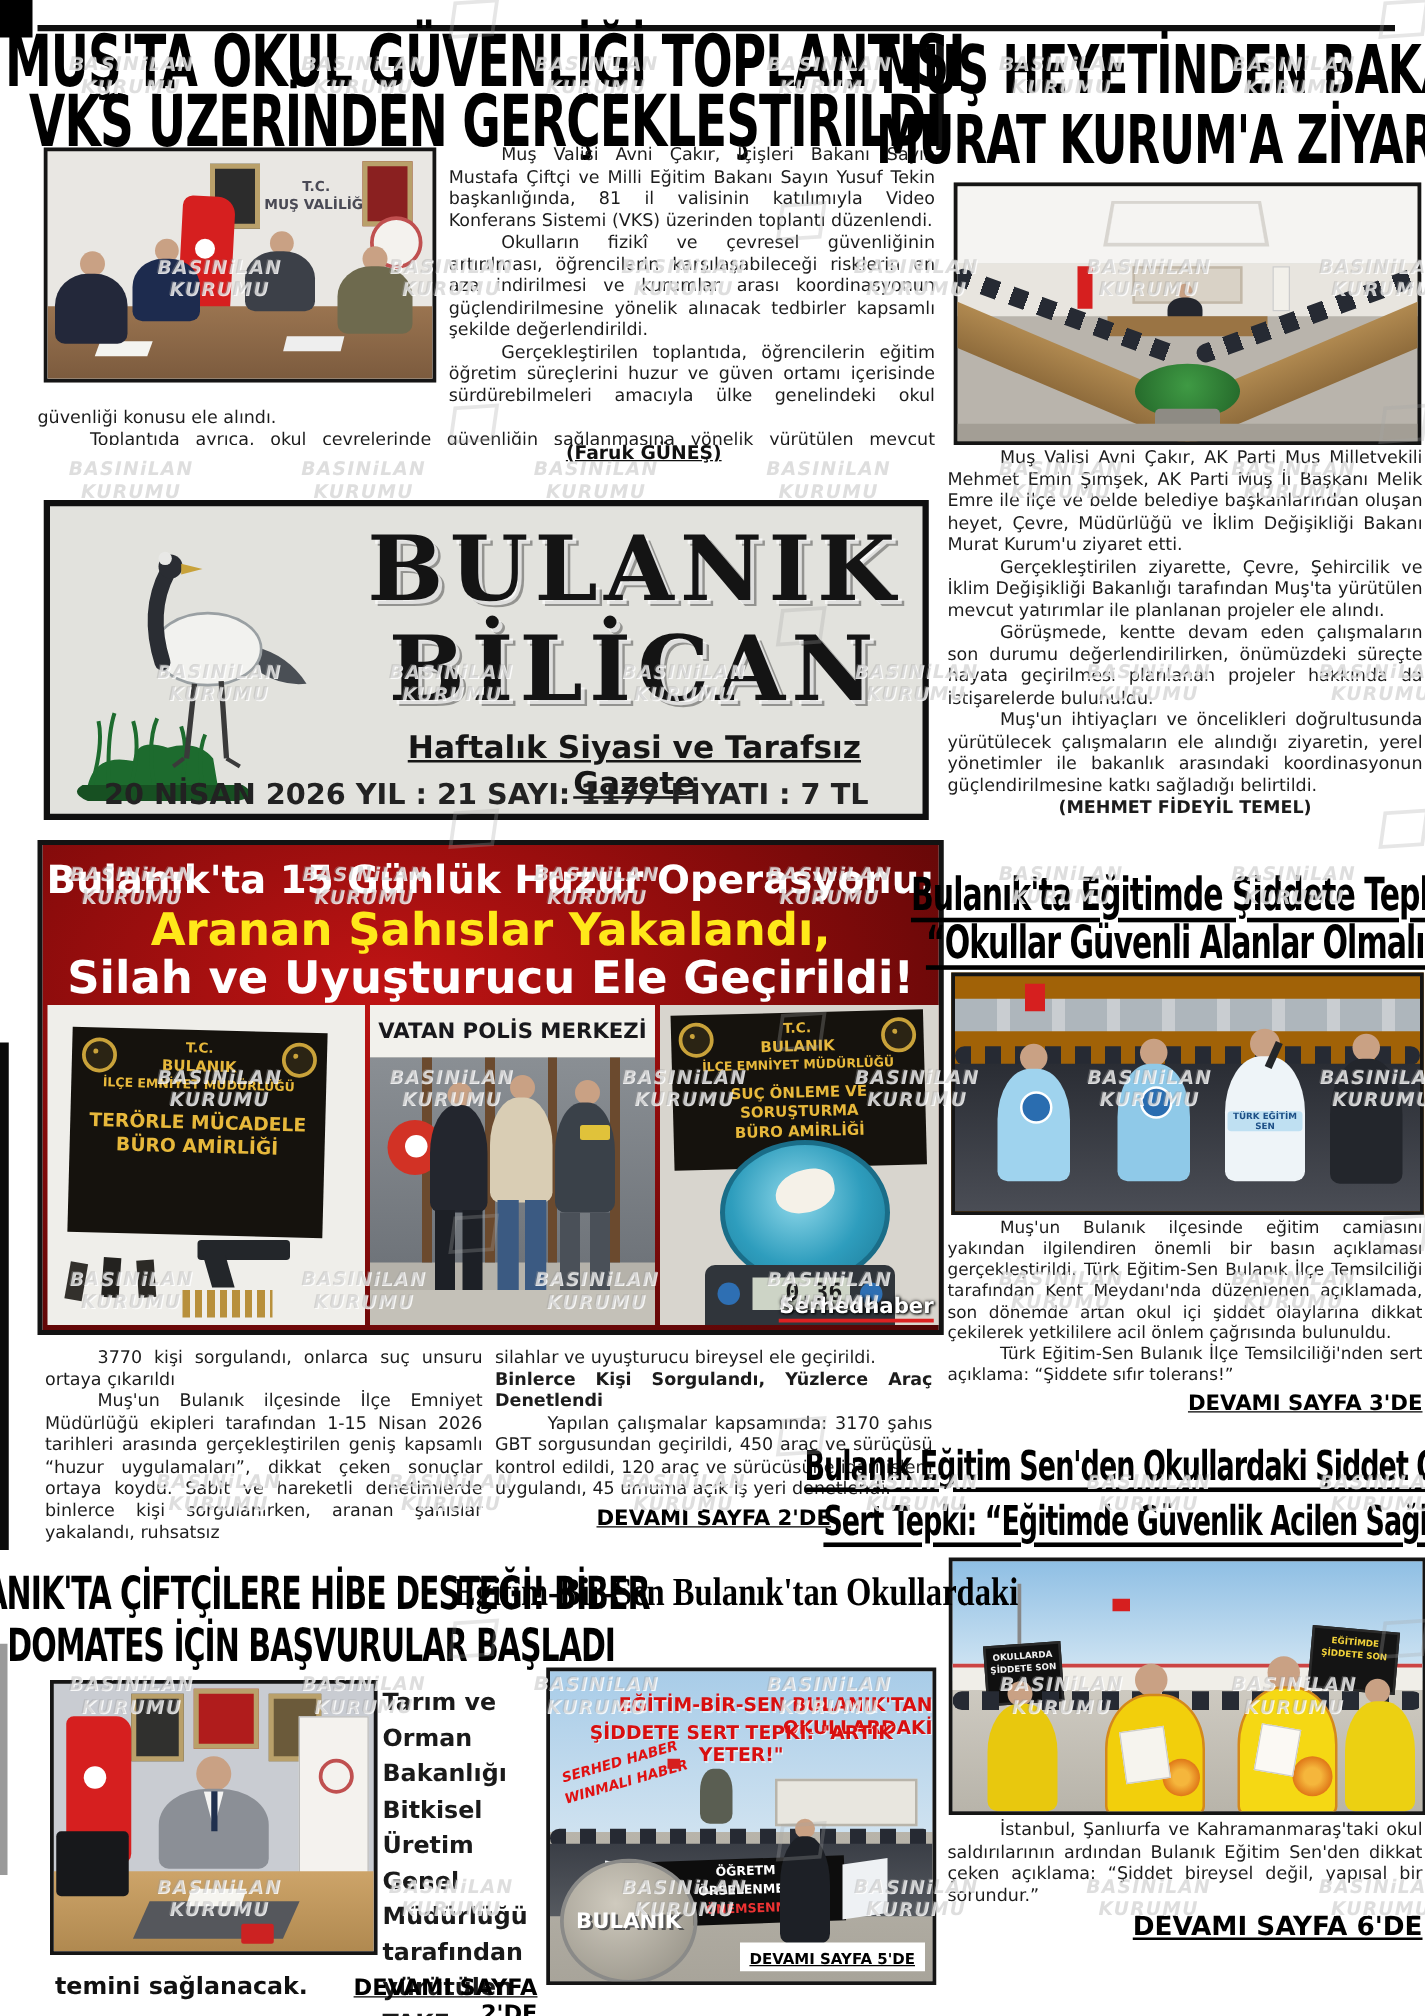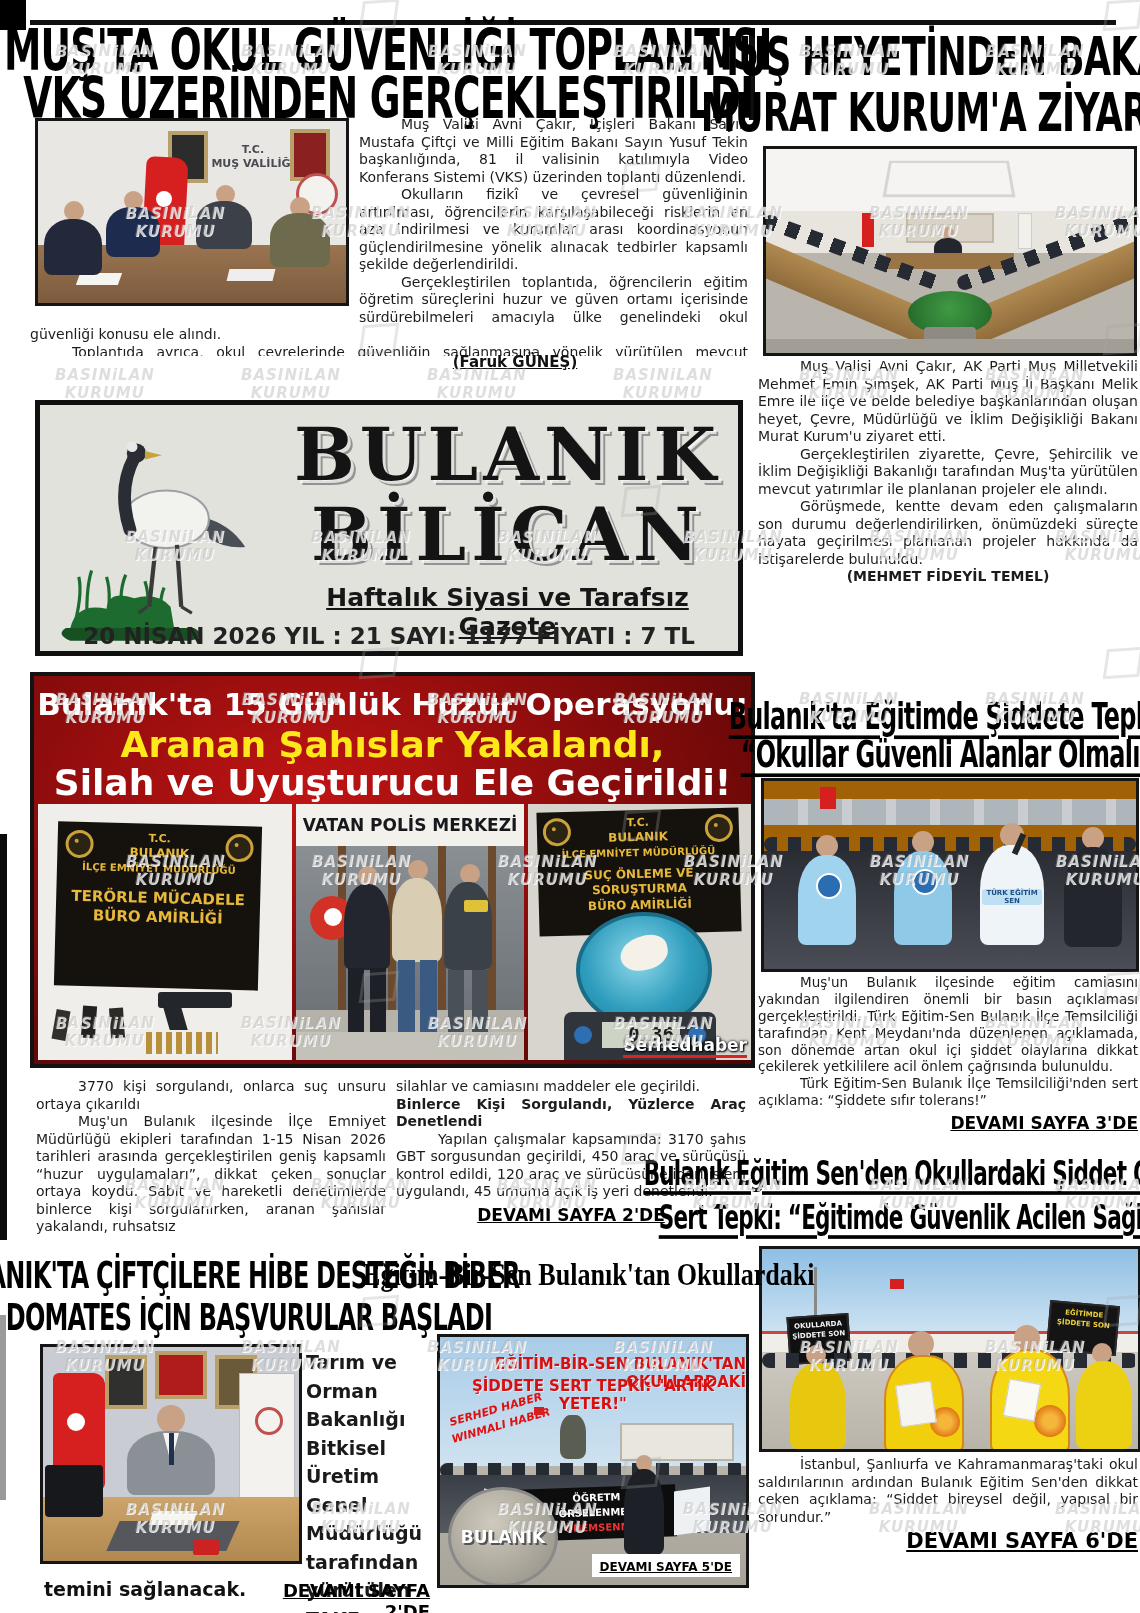--- a/index.html
+++ b/index.html
@@ -188,21 +188,21 @@
       <div class="abs" style="left:160px;top:222px;width:18px;height:18px;border-radius:50%;background:#2e6fb3;"></div>
       <div class="abs" style="right:4px;bottom:2px;font-weight:bold;font-size:17px;color:#fff;text-shadow:1px 1px 2px #000,0 0 3px #000;border-bottom:3px solid #d22;">Serhedhaber</div>
     </div>
   </div>
 
   <div class="btxt" style="left:36px;top:1078px;width:350px;height:172px;font-size:14px;">
     <p>3770 kişi sorgulandı, onlarca suç unsuru ortaya çıkarıldı</p>
     <p>Muş'un Bulanık ilçesinde İlçe Emniyet Müdürlüğü ekipleri tarafından 1-15 Nisan 2026 tarihleri arasında gerçekleştirilen geniş kapsamlı “huzur uygulamaları”, dikkat çeken sonuçlar ortaya koydu. Sabit ve hareketli denetimlerde binlerce kişi sorgulanırken, aranan şahıslar yakalandı, ruhsatsız</p>
   </div>
   <div class="btxt" style="left:396px;top:1078px;width:350px;height:172px;font-size:14px;">
-    <p class="noind">silahlar ve camiasını maddeler ele geçirildi.</p>
+    <p class="noind">silahlar ve uyuşturucu bireysel ele geçirildi.</p>
     <p class="noind" style="font-weight:bold;">Binlerce Kişi Sorgulandı, Yüzlerce Araç Denetlendi</p>
     <p>Yapılan çalışmalar kapsamında: 3170 şahıs GBT sorgusundan geçirildi, 450 araç ve sürücüsü kontrol edildi, 120 araç ve sürücüsüne idari işlem uygulandı, 45 umuma açık iş yeri denetlendi.</p>
     <p class="noind devami" style="text-align:center;font-size:17px;margin-top:4px;">DEVAMI SAYFA 2'DE</p>
   </div>
 
   <div class="hl" style="left:756px;top:30px;width:384px;height:52px;font-size:44px;">
     <span class="cond">MUŞ HEYETİNDEN BAKAN</span>
     </div>
   <div class="hl" style="left:756px;top:86px;width:384px;height:52px;font-size:44px;">
     <span class="cond">MURAT KURUM'A ZİYARET</span>
@@ -226,20 +226,21 @@
     <div class="crowdbar" style="left:186px;top:96px;width:190px;transform:rotate(-20deg);"></div>
     <div class="abs" style="left:142px;top:142px;width:84px;height:44px;border-radius:50%;background:radial-gradient(circle at 50% 40%,#3f9a44,#226428);"></div>
     <div class="abs" style="left:158px;top:178px;width:52px;height:18px;background:#8e8b84;border-radius:4px;"></div>
     <div class="abs" style="left:0;bottom:0;width:100%;height:14px;background:#a39e95;"></div>
   </div>
 
   <div class="btxt" style="left:758px;top:358px;width:380px;height:336px;font-size:14px;">
     <p>Muş Valisi Avni Çakır, AK Parti Muş Milletvekili Mehmet Emin Şimşek, AK Parti Muş İl Başkanı Melik Emre ile ilçe ve belde belediye başkanlarından oluşan heyet, Çevre, Müdürlüğü ve İklim Değişikliği Bakanı Murat Kurum'u ziyaret etti.</p>
     <p>Gerçekleştirilen ziyarette, Çevre, Şehircilik ve İklim Değişikliği Bakanlığı tarafından Muş'ta yürütülen mevcut yatırımlar ile planlanan projeler ele alındı.</p>
     <p>Görüşmede, kentte devam eden çalışmaların son durumu değerlendirilirken, önümüzdeki süreçte hayata geçirilmesi planlanan projeler hakkında da istişarelerde bulunuldu.</p>
+    <p>Muş'un ihtiyaçları ve öncelikleri doğrultusunda yürütülecek çalışmaların ele alındığı ziyaretin, yerel yönetimler ile bakanlık arasındaki koordinasyonun güçlendirilmesine katkı sağladığı belirtildi.</p>
     <p class="noind" style="text-align:center;font-weight:bold;">(MEHMET FİDEYİL TEMEL)</p>
   </div>
 
   <div class="hl ul" style="left:756px;top:698px;width:384px;height:36px;font-size:30px;">
     <span class="cond">Bulanık'ta Eğitimde Şiddete Tepki:</span>
     </div>
   <div class="hl ul" style="left:756px;top:736px;width:384px;height:36px;font-size:30px;">
     <span class="cond">“Okullar Güvenli Alanlar Olmalı”</span>
     </div>
 

